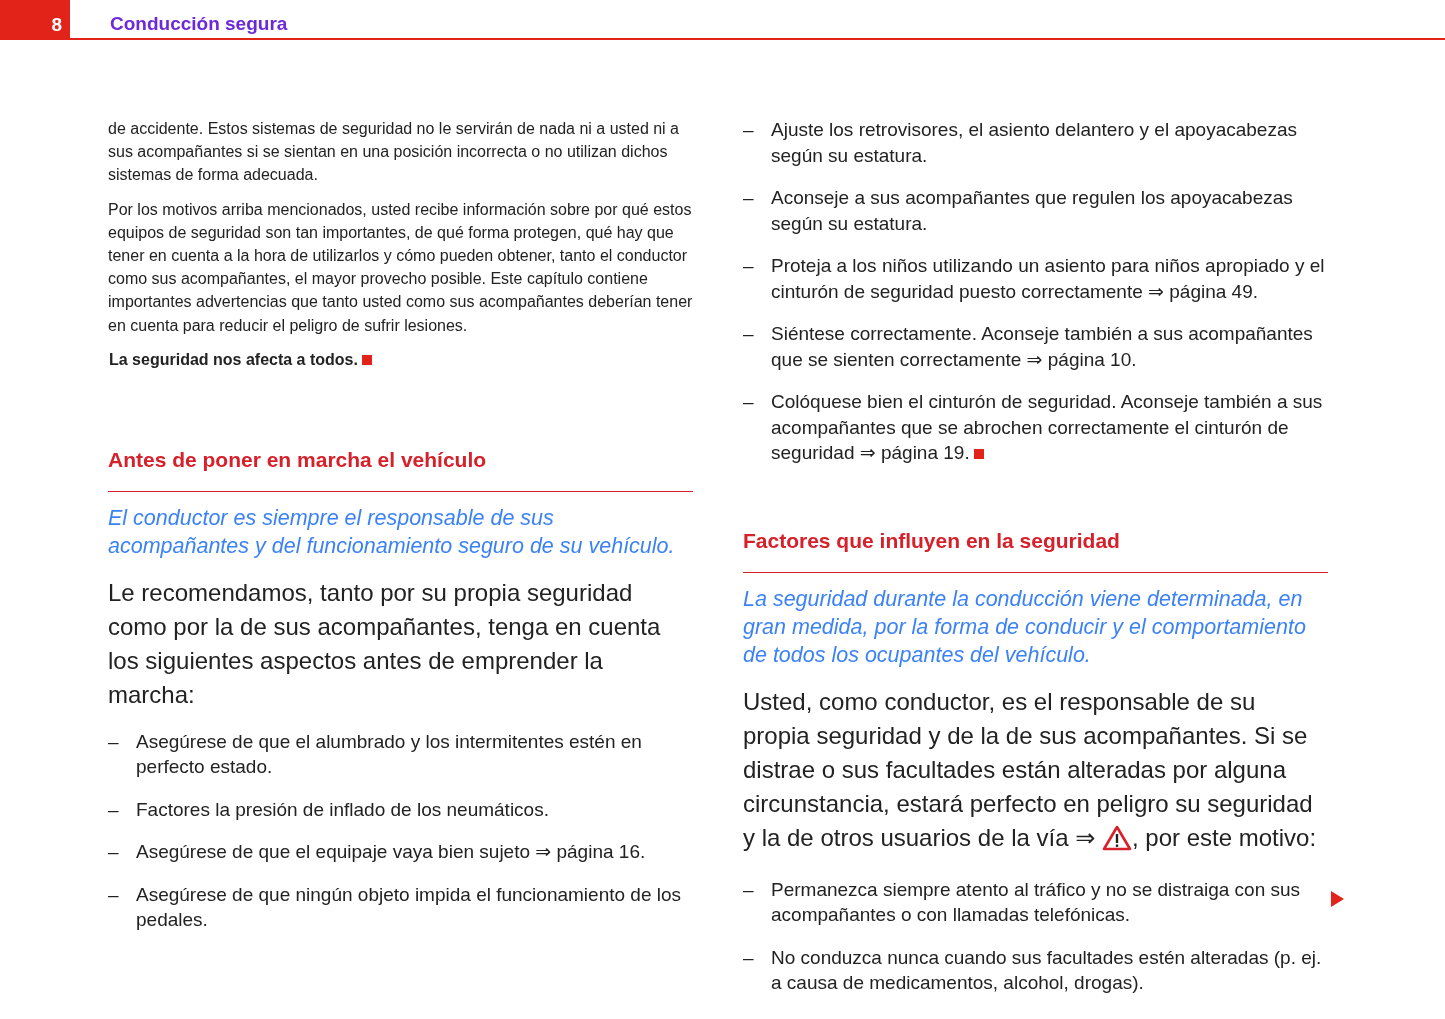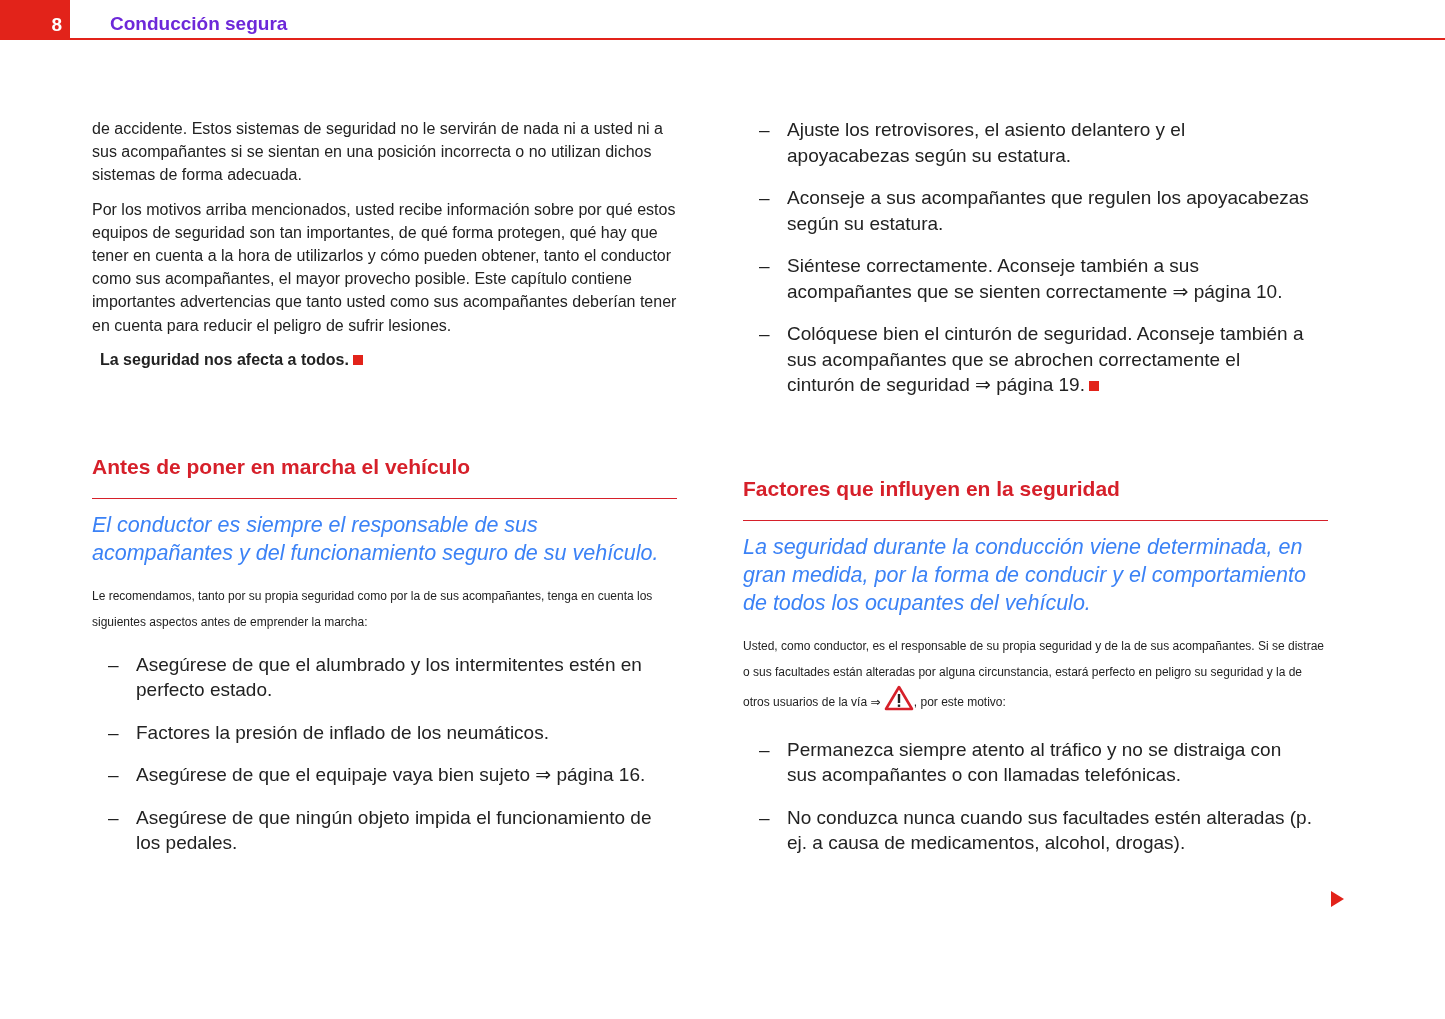--- a/index.html
+++ b/index.html
@@ -6,32 +6,32 @@
   body { width: 1445px; height: 1019px; position: relative; overflow: hidden;
          font-family: "Liberation Sans", "DejaVu Sans", sans-serif; color: #222; }
   .header { position: absolute; left: 0; top: 0; width: 1445px; height: 40px; }
   .page-num-box { position: absolute; left: 0; top: 0; width: 70px; height: 40px; background: #e2231a;
                   color: #fff; font-weight: bold; font-size: 19px; text-align: right; box-sizing: border-box;
                   padding-right: 8px; line-height: 50px; }
   .header-title { position: absolute; left: 110px; top: 13px; font-weight: bold; font-size: 19px; color: #6d28d9; }
   .header-rule { position: absolute; left: 70px; top: 38px; width: 1375px; height: 2px; background: #e2231a; }
 
   .col { position: absolute; top: 117px; }
-  .col-left { left: 92px; width: 585px; }
+  .col-left { left: 108px; width: 585px; }
   .col-right { left: 743px; width: 585px; }
 
   .small-p { font-size: 16px; line-height: 23.2px; margin: 0 0 11px 0; }
-  .small-bold { font-size: 16px; font-weight: bold; margin: 8px; line-height: 23px; }
+  .small-bold { font-size: 16px; font-weight: bold; margin: 1px; line-height: 23px; }
   .end-mark { display: inline-block; width: 10px; height: 10px; background: #e2231a; margin-left: 4px; vertical-align: 0px; }
 
   .section-title { font-size: 21px; font-weight: bold; color: #d6202a; margin: 0; padding-bottom: 18px;
                    border-bottom: 1.5px solid #d6202a; line-height: 26px; }
   .lead { font-style: italic; font-size: 21.5px; line-height: 28px; margin: 12px 0 0 0; color: #3b82f6; }
-  .body-p { font-size: 12px; line-height: 26px; margin: 16px 0 0 0; }
-  ul.dash { list-style: none; padding: 0; margin: 16px; }
+  .body-p { font-size: 24px; line-height: 34px; margin: 16px 0 0 0; }
+  ul.dash { list-style: none; padding: 0; margin: 0; }
   ul.dash li { position: relative; padding-left: 28px; font-size: 19px; line-height: 25.5px; margin-top: 17px; }
   ul.dash li::before { content: "–"; position: absolute; left: 0; top: 0; }
   .warn-icon { display: inline-block; vertical-align: -5px; }
   .next-arrow { position: absolute; left: 1331px; top: 891px; width: 0; height: 0;
                 border-top: 8px solid transparent; border-bottom: 8px solid transparent;
                 border-left: 13px solid #e2231a; }
 </style>
 </head>
 <body>
 
@@ -55,20 +55,21 @@
     <li>Factores la presión de inflado de los neumáticos.</li>
     <li>Asegúrese de que el equipaje vaya bien sujeto ⇒ página 16.</li>
     <li>Asegúrese de que ningún objeto impida el funcionamiento de los pedales.</li>
   </ul>
 </div>
 
 <div class="col col-right" style="top:100px">
   <ul class="dash">
     <li>Ajuste los retrovisores, el asiento delantero y el apoyacabezas según su estatura.</li>
     <li>Aconseje a sus acompañantes que regulen los apoyacabezas según su estatura.</li>
+    <li>Proteja a los niños utilizando un asiento para niños apropiado y el cinturón de seguridad puesto correctamente ⇒ página 49.</li>
     <li>Siéntese correctamente. Aconseje también a sus acompañantes que se sienten correctamente ⇒ página 10.</li>
     <li><span>Colóquese bien el cinturón de seguridad. Aconseje también a sus acompañantes que se abrochen correctamente el cinturón de seguridad ⇒ página 19.</span><span class="end-mark"></span></li>
   </ul>
 
   <div style="height:62px"></div>
   <h2 class="section-title">Factores que influyen en la seguridad</h2>
   <p class="lead">La seguridad durante la conducción viene determinada, en gran medida, por la forma de conducir y el comportamiento de todos los ocupantes del vehículo.</p>
   <p class="body-p"><span>Usted, como conductor, es el responsable de su propia seguridad y de la de sus acompañantes. Si se distrae o sus facultades están alteradas por alguna circunstancia, estará perfecto en peligro su seguridad y la de otros usuarios de la vía ⇒ </span><span class="warn-icon"><svg width="30" height="26" viewBox="0 0 30 26">
           <path d="M15 2 L28 24 L2 24 Z" fill="#fff" stroke="#d6202a" stroke-width="2.6" stroke-linejoin="round"></path>
           <rect x="13.8" y="9" width="2.4" height="9" fill="#222"></rect>

